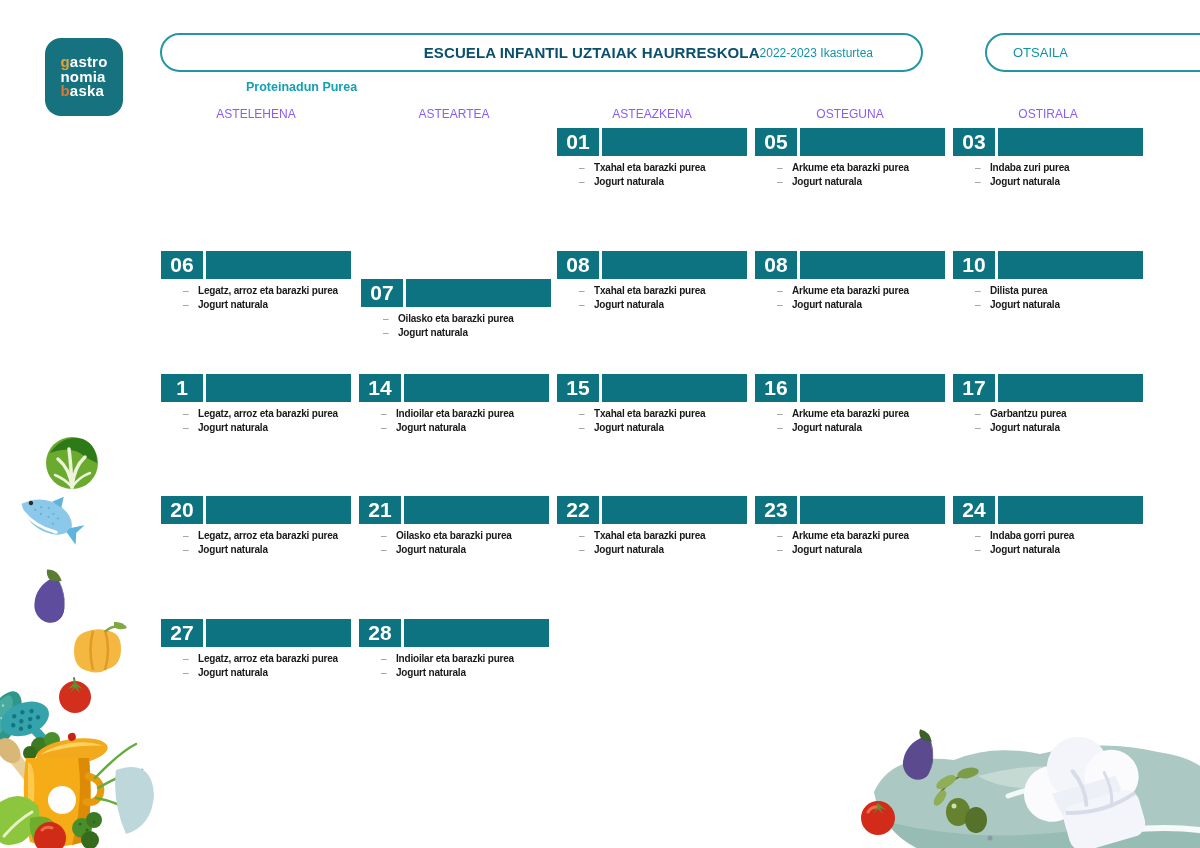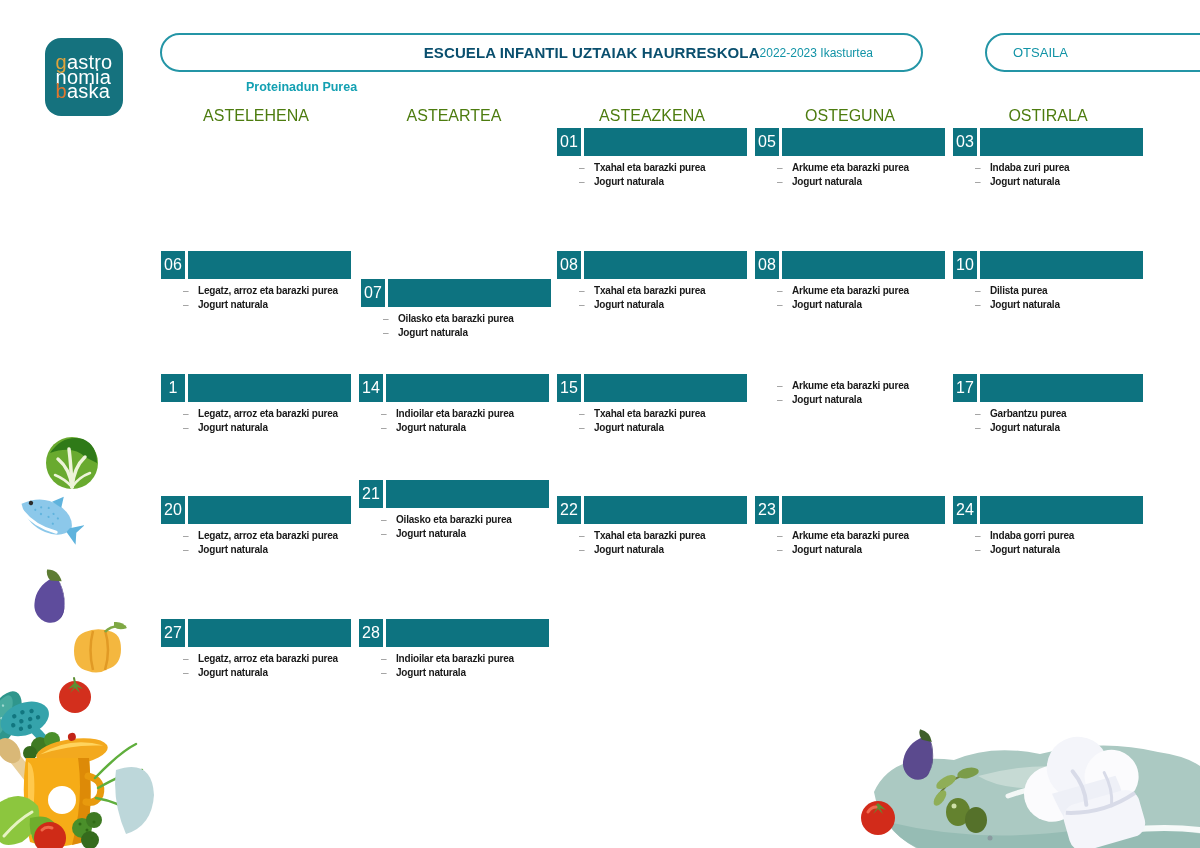--- a/index.html
+++ b/index.html
@@ -19,48 +19,48 @@
     --logobg:#15727e;
   }
   .page{ position:absolute; inset:0; width:1200px; height:848px; }
 
   
   .logo{
     position:absolute; left:45px; top:38px; width:78px; height:78px;
     background:var(--logobg); border-radius:16px;
     display:flex; align-items:center; justify-content:center;
   }
-  .logo-inner{ font-weight:normal; font-size:20px; line-height:14.5px; color:#fff; letter-spacing:.2px; }
+  .logo-inner{ font-weight:bold; font-size:15px; line-height:14.5px; color:#fff; letter-spacing:.2px; }
   .lg-g{ color:#e0a33b; } .lg-b{ color:#e0762f; }
 
   
   .title-pill{
     position:absolute; left:160px; top:33px; width:763px; height:39px;
     border:2px solid var(--pill); border-radius:21px; background:#fff;
     display:flex; align-items:center; justify-content:flex-end;
     padding:0 48px 0 24px;
   }
   .school-name{ font-weight:bold; font-size:15px; color:var(--navy); letter-spacing:.1px; white-space:nowrap; }
   .school-year{ font-size:12px; color:var(--tealtext); white-space:nowrap; }
   .month-pill{
     position:absolute; left:985px; top:33px; width:290px; height:39px;
     border:2px solid var(--pill); border-radius:21px; background:#fff;
     display:flex; align-items:center; padding-left:26px;
   }
   .month-label{ font-size:13px; color:var(--tealtext); }
   .legend{ position:absolute; left:246px; top:80px; font-size:12.5px; font-weight:bold; color:var(--legend); }
 
   
-  .weekday{ position:absolute; top:107px; width:190px; text-align:center; font-size:16px; color:#4d7c0f; }
+  .weekday{ position:absolute; top:107px; width:190px; text-align:center; font-size:12px; color:#8b5cf6; }
   .cell{ position:absolute; width:190px; }
   .daybar{ display:flex; height:28px; }
   .daynum{
-    width:24px; height:28px; background:var(--teal); color:#fff;
-    font-size:16px; line-height:28px; text-align:center; flex:none;
-    font-weight:400;
+    width:42px; height:28px; background:var(--teal); color:#fff;
+    font-size:21px; line-height:28px; text-align:center; flex:none;
+    font-weight:700;
   }
   .bar{ flex:1; margin-left:3px; background:var(--teal); }
   .items{ margin-top:5px; }
   .item{ display:flex; font-size:10px; line-height:13.5px; color:#191919; font-weight:bold; letter-spacing:-0.2px; white-space:nowrap; }
   .item .dash{ width:15px; margin-left:22px; color:#8a8a8a; flex:none; font-weight:normal; }
 
   .dec{ position:absolute; }
 </style>
 </head>
 <body>
@@ -262,20 +262,24 @@
             <span class="dash">–</span>
             <span class="txt">Txahal eta barazki purea</span>
           </div>
           <div class="item">
             <span class="dash">–</span>
             <span class="txt">Jogurt naturala</span>
           </div>
         </div>
       </div>
       <div class="cell" style="left: 755px; top: 374px;">
+        <div class="daybar">
+          <div class="daynum">16</div>
+          <div class="bar"></div>
+        </div>
         <div class="items">
           <div class="item">
             <span class="dash">–</span>
             <span class="txt">Arkume eta barazki purea</span>
           </div>
           <div class="item">
             <span class="dash">–</span>
             <span class="txt">Jogurt naturala</span>
           </div>
         </div>
@@ -305,21 +309,21 @@
           <div class="item">
             <span class="dash">–</span>
             <span class="txt">Legatz, arroz eta barazki purea</span>
           </div>
           <div class="item">
             <span class="dash">–</span>
             <span class="txt">Jogurt naturala</span>
           </div>
         </div>
       </div>
-      <div class="cell" style="left: 359px; top: 480px;">
+      <div class="cell" style="left: 359px; top: 496px;">
         <div class="daybar">
           <div class="daynum">21</div>
           <div class="bar"></div>
         </div>
         <div class="items">
           <div class="item">
             <span class="dash">–</span>
             <span class="txt">Oilasko eta barazki purea</span>
           </div>
           <div class="item">

